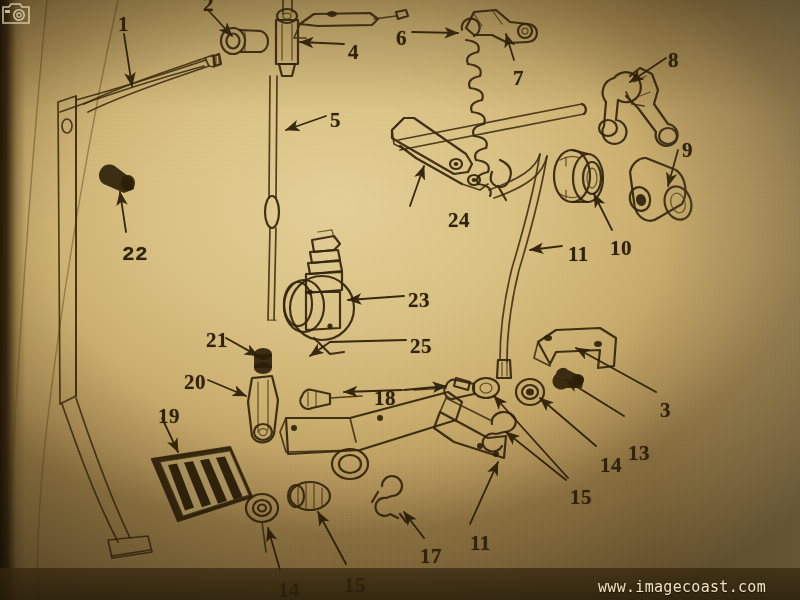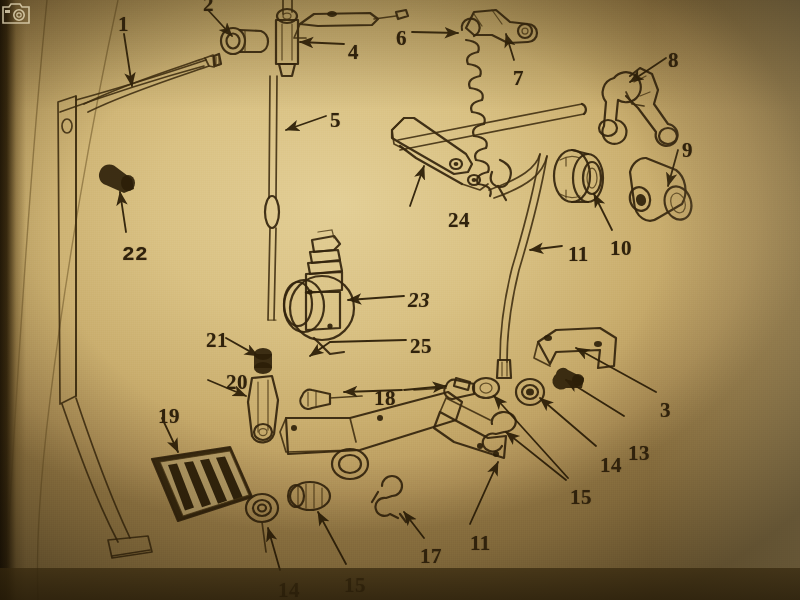--- a/index.html
+++ b/index.html
@@ -358,31 +358,32 @@
       <div class="num" style="left: 610px; top: 238px;">10</div>
       <div class="num" style="left: 568px; top: 244px;">11</div>
       <div class="num" style="left: 660px; top: 400px;">3</div>
       <div class="num" style="left: 628px; top: 425px; margin-top: 18px;">13</div>
       <div class="num" style="left: 600px; top: 455px;">14</div>
       <div class="num" style="left: 570px; top: 487px;">15</div>
       <div class="num" style="left: 470px; top: 533px;">11</div>
       <div class="num" style="left: 420px; top: 546px;">17</div>
       <div class="num" style="left: 374px; top: 388px;">18</div>
       <div class="num" style="left: 158px; top: 406px;">19</div>
-      <div class="num" style="left: 184px; top: 372px; margin-left: 42px;">20</div>
+      <div class="num" style="left: 184px; top: 372px;">20</div>
       <div class="num" style="left: 206px; top: 330px; text-align: right;">21</div>
       <div class="num" style="left: 122px; top: 244px; font-family: Liberation Mono, monospace;">22</div>
-      <div class="num" style="left: 408px; top: 290px; font-style: italic;">23</div>
+      <div class="num" style="left: 408px; top: 290px;">23</div>
       <div class="num" style="left: 404px; top: 210px; margin-left: 44px;">24</div>
       <div class="num" style="left: 410px; top: 336px;">25</div>
       <div class="num" style="left: 278px; top: 580px;">14</div>
       <div class="num" style="left: 344px; top: 575px;">15</div>
     </div>
 
   <div class="wmband"></div>
+  <div class="wmtext">www.imagecoast.com</div>
   <svg class="wmicon" viewBox="0 0 30 26">
     <path d="M3 7 l6 0 l2 -3 l9 0 l2 3 l7 0 l0 16 l-26 0 z" fill="none" stroke="#e8dcba" stroke-width="1.6"></path>
     <circle cx="19" cy="15" r="5.2" fill="none" stroke="#e8dcba" stroke-width="1.6"></circle>
     <circle cx="19" cy="15" r="2.2" fill="none" stroke="#e8dcba" stroke-width="1.2"></circle>
     <rect x="5" y="10" width="5" height="3" fill="#e8dcba"></rect>
   </svg>
 
 </div>
 
 </body></html>

